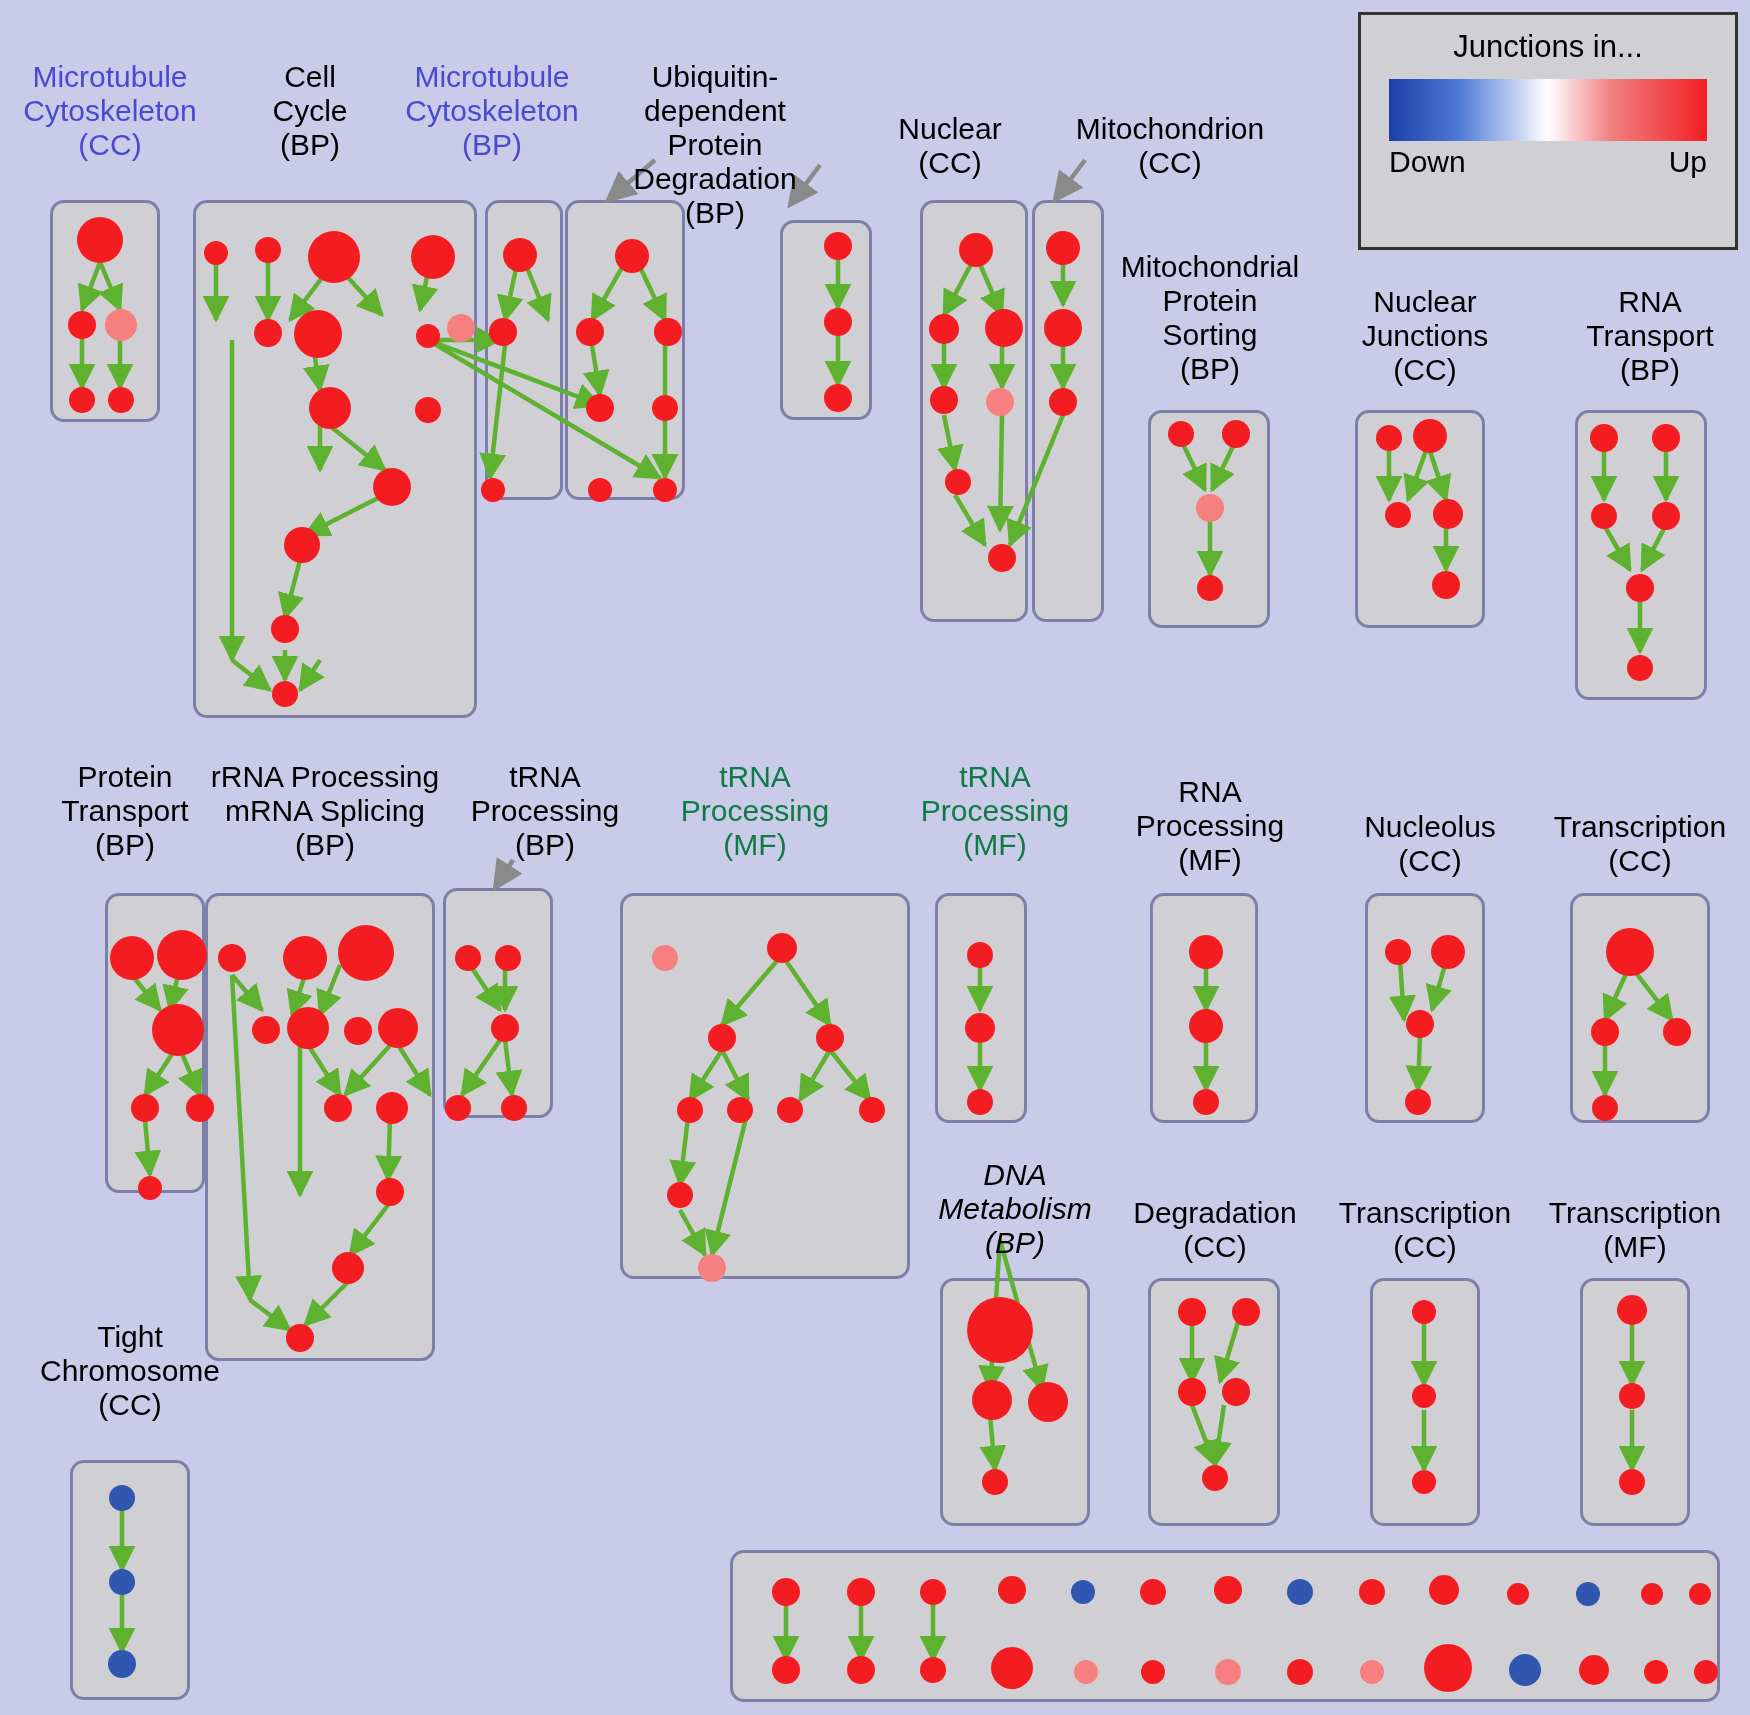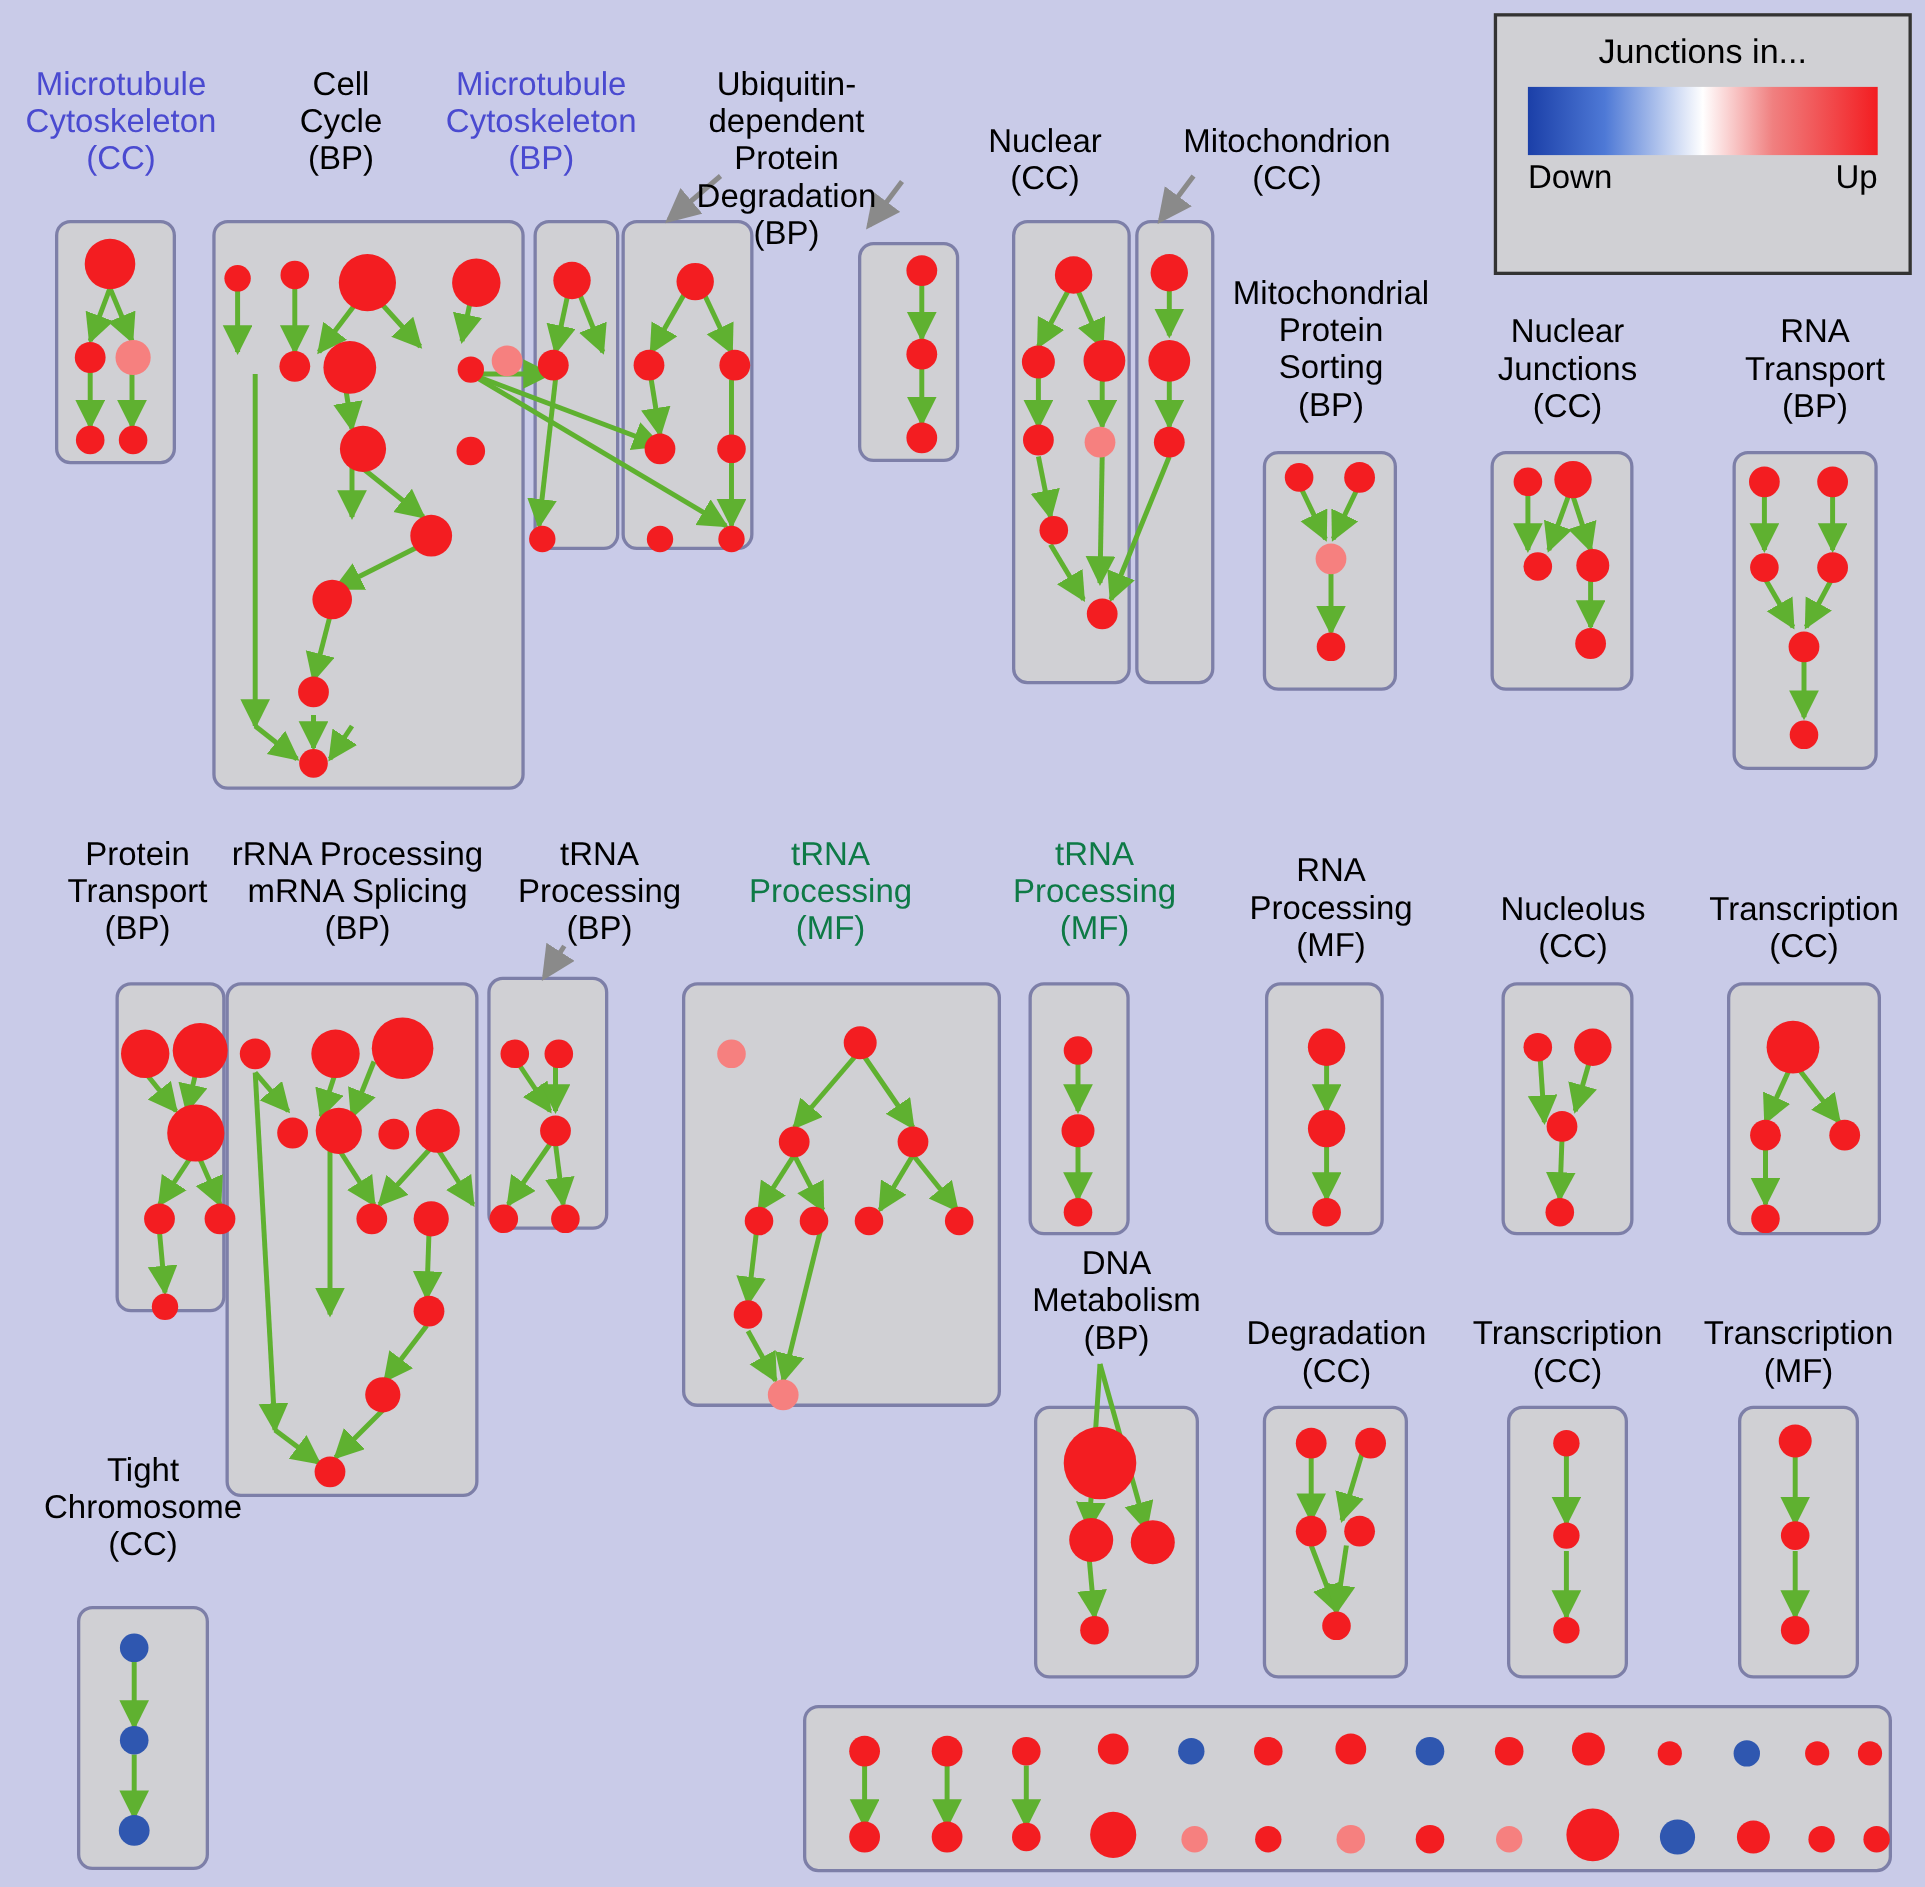--- a/index.html
+++ b/index.html
@@ -477,21 +477,21 @@
 Processing
 (MF)</div>
   <div class="lbl" style="left:1120px;top:775px; width:180px;">RNA
 Processing
 (MF)</div>
   <div class="lbl" style="left:1345px;top:810px; width:170px;">Nucleolus
 (CC)</div>
   <div class="lbl" style="left:1540px;top:810px; width:200px;">Transcription
 (CC)</div>
 
-  <div class="lbl" style="left:900px; top:1132px;width:230px;">DNA
+  <div class="lbl" style="left:900px; top:1158px;width:230px;font-style:italic;">DNA
 Metabolism
 (BP)</div>
   <div class="lbl" style="left:1110px;top:1196px;width:210px;">Degradation
 (CC)</div>
   <div class="lbl" style="left:1325px;top:1196px;width:200px;">Transcription
 (CC)</div>
   <div class="lbl" style="left:1535px;top:1196px;width:200px;">Transcription
 (MF)</div>
   <div class="lbl" style="left:35px;  top:1320px;width:190px;">Tight
 Chromosome

